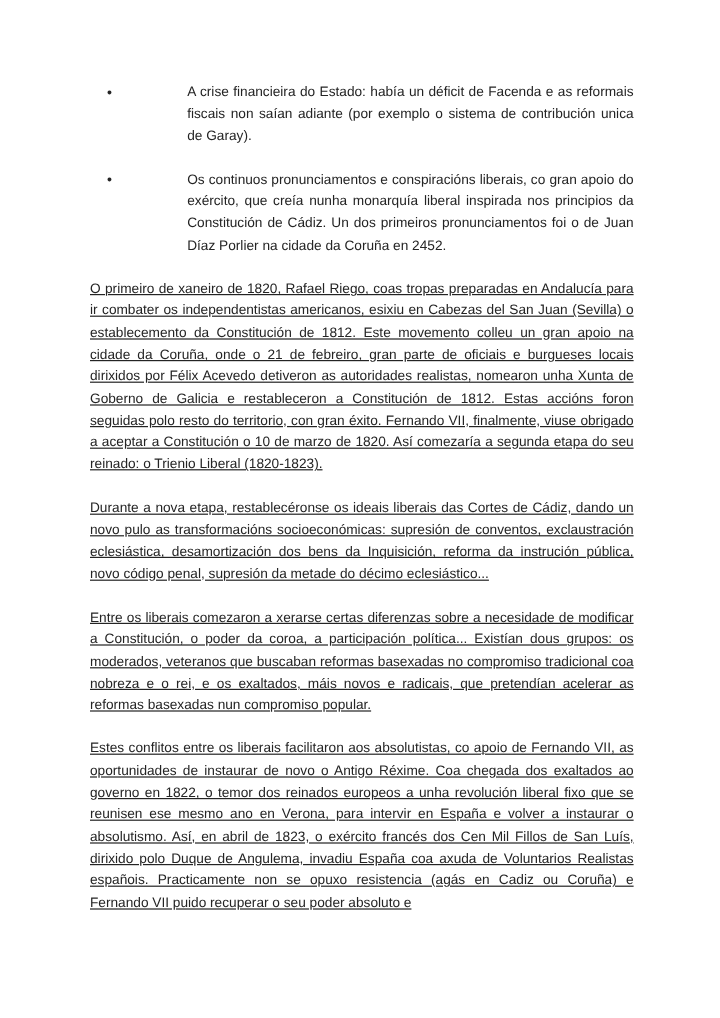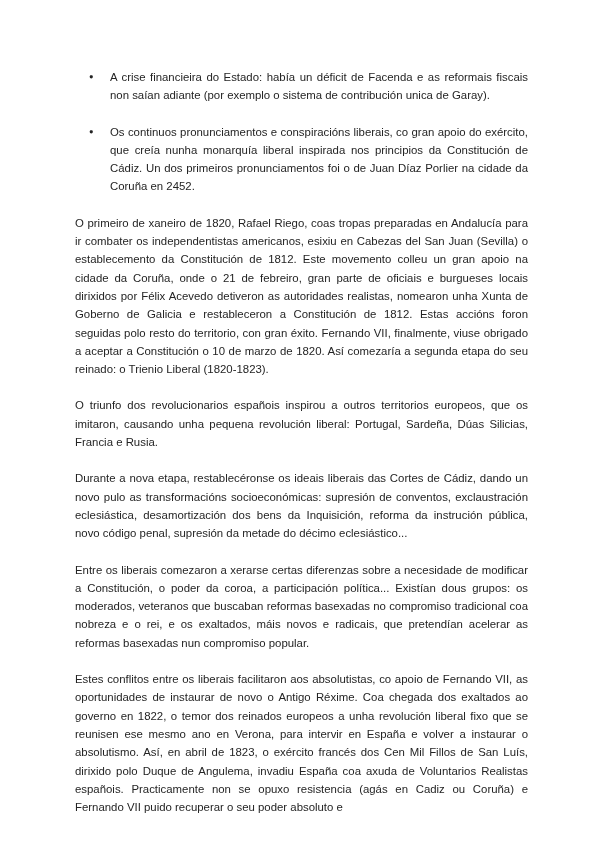--- a/index.html
+++ b/index.html
@@ -38,23 +38,25 @@
     flex: 0 0 auto;
     width: 21px;
     font-size: 7.5px;
     line-height: 18.3px;
     text-align: left;
     color: #242424;
   }
   .bullet .btext {
     flex: 1 1 auto;
     text-align: justify;
+    margin-left: 46px;
   }
   .para {
     margin: 0 0 18px 0;
+    text-decoration: underline;
   }
   .para:last-child {
     margin-bottom: 0;
   }
 </style>
 </head>
 <body>
 
 <div class="page">
 
@@ -64,21 +66,20 @@
       <span class="btext">A crise financieira do Estado: había un déficit de Facenda e as reformais fiscais non saían adiante (por exemplo o sistema de contribución unica de Garay).</span>
     </li>
     <li class="bullet">
       <span class="marker">●</span>
       <span class="btext">Os continuos pronunciamentos e conspiracións liberais, co gran apoio do exército, que creía nunha monarquía liberal inspirada nos principios da Constitución de Cádiz. Un dos primeiros pronunciamentos foi o de Juan Díaz Porlier na cidade da Coruña en 2452.</span>
     </li>
   </ul>
 
   <p class="para">O primeiro de xaneiro de 1820, Rafael Riego, coas tropas preparadas en Andalucía para ir combater os independentistas americanos, esixiu en Cabezas del San Juan (Sevilla) o establecemento da Constitución de 1812. Este movemento colleu un gran apoio na cidade da Coruña, onde o 21 de febreiro, gran parte de oficiais e burgueses locais dirixidos por Félix Acevedo detiveron as autoridades realistas, nomearon unha Xunta de Goberno de Galicia e restableceron a Constitución de 1812. Estas accións foron seguidas polo resto do territorio, con gran éxito. Fernando VII, finalmente, viuse obrigado a aceptar a Constitución o 10 de marzo de 1820. Así comezaría a segunda etapa do seu reinado: o Trienio Liberal (1820-1823).</p>
 
-  <p class="para">O triunfo dos revolucionarios españois inspirou a outros territorios europeos, que os imitaron, causando unha pequena revolución liberal: Portugal, Sardeña, Dúas Silicias, Francia e Rusia.</p>
 
   <p class="para">Durante a nova etapa, restablecéronse os ideais liberais das Cortes de Cádiz, dando un novo pulo as transformacións socioeconómicas: supresión de conventos, exclaustración eclesiástica, desamortización dos bens da Inquisición, reforma da instrución pública, novo código penal, supresión da metade do décimo eclesiástico...</p>
 
   <p class="para">Entre os liberais comezaron a xerarse certas diferenzas sobre a necesidade de modificar a Constitución, o poder da coroa, a participación política... Existían dous grupos: os moderados, veteranos que buscaban reformas basexadas no compromiso tradicional coa nobreza e o rei, e os exaltados, máis novos e radicais, que pretendían acelerar as reformas basexadas nun compromiso popular.</p>
 
   <p class="para">Estes conflitos entre os liberais facilitaron aos absolutistas, co apoio de Fernando VII, as oportunidades de instaurar de novo o Antigo Réxime. Coa chegada dos exaltados ao governo en 1822, o temor dos reinados europeos a unha revolución liberal fixo que se reunisen ese mesmo ano en Verona, para intervir en España e volver a instaurar o absolutismo. Así, en abril de 1823, o exército francés dos Cen Mil Fillos de San Luís, dirixido polo Duque de Angulema, invadiu España coa axuda de Voluntarios Realistas españois. Practicamente non se opuxo resistencia (agás en Cadiz ou Coruña) e Fernando VII puido recuperar o seu poder absoluto e</p>
 
 </div>
 
 </body></html>

